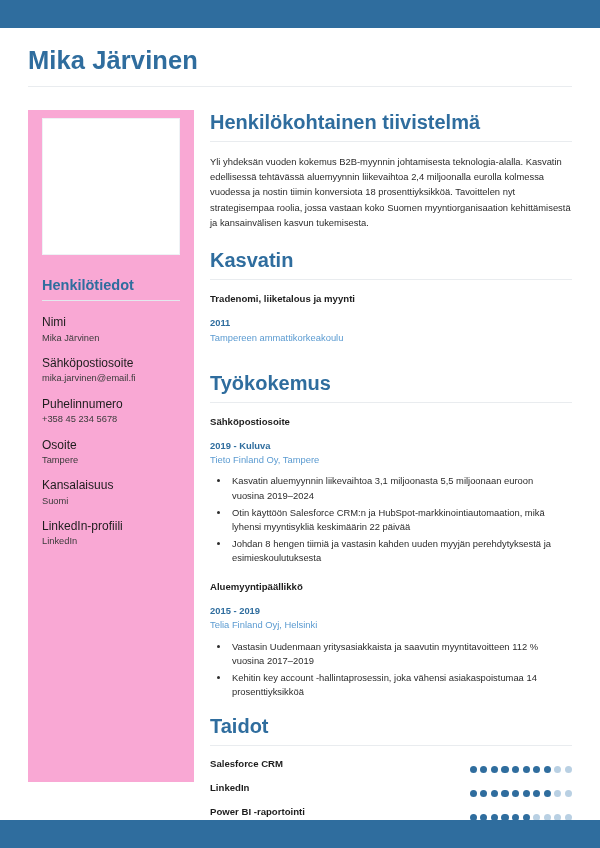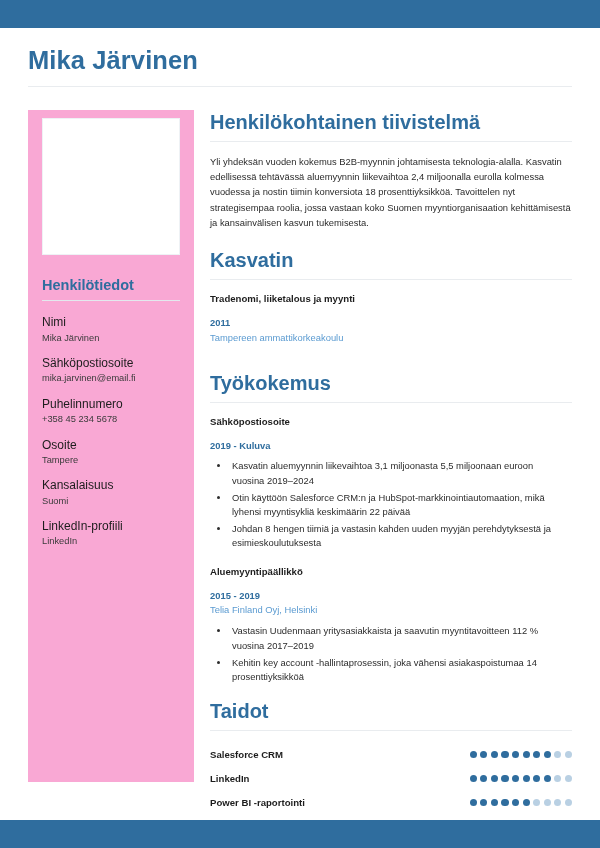--- a/index.html
+++ b/index.html
@@ -186,21 +186,20 @@
     color: #2c2c2c;
     margin-bottom: 2px;
     padding-left: 2px;
   }
 
   .edu-gap { height: 20px; }
 
   
   .skill-row {
     display: flex;
-    align-items: center;
     justify-content: space-between;
     height: 24px;
     margin-bottom: 0;
   }
   .skill-name {
     font-size: 9.6px;
     font-weight: bold;
     color: #1d1d1d;
   }
   .dots {
@@ -290,20 +289,21 @@
 
       <section class="section">
         <div class="sec-heading">Työkokemus</div>
         <div class="sec-rule"></div>
         <div id="experience-entries">
             <div class="entry">
               <div class="entry-row">
                 <div class="entry-title">Sähköpostiosoite</div>
                 <div class="entry-date">2019 - Kuluva</div>
               </div>
+              <div class="entry-sub">Tieto Finland Oy, Tampere</div>
               <ul class="bullets">
                 <li>Kasvatin aluemyynnin liikevaihtoa 3,1 miljoonasta 5,5 miljoonaan euroon vuosina 2019–2024</li>
                 <li>Otin käyttöön Salesforce CRM:n ja HubSpot-markkinointiautomaation, mikä lyhensi myyntisykliä keskimäärin 22 päivää</li>
                 <li>Johdan 8 hengen tiimiä ja vastasin kahden uuden myyjän perehdytyksestä ja esimieskoulutuksesta</li>
               </ul>
             </div>
             <div class="entry">
               <div class="entry-row">
                 <div class="entry-title">Aluemyyntipäällikkö</div>
                 <div class="entry-date">2015 - 2019</div>

